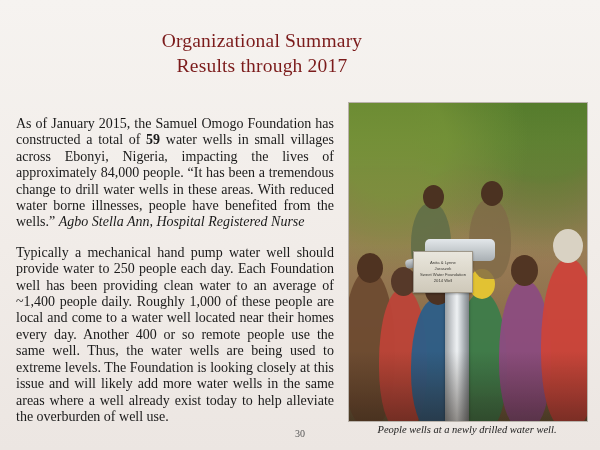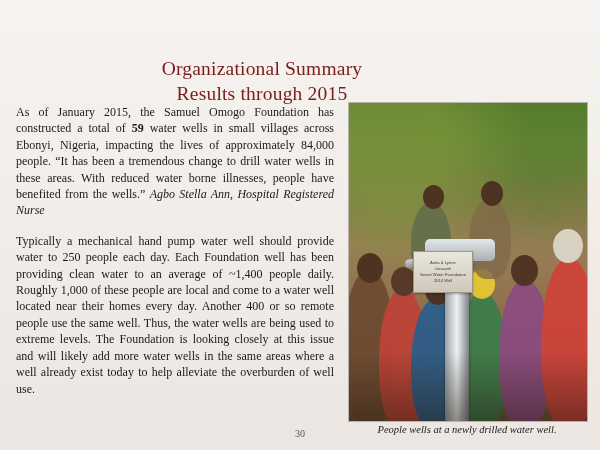--- a/index.html
+++ b/index.html
@@ -20,34 +20,33 @@
     background: linear-gradient(180deg, #f6f3f0 0%, #f1ece8 55%, #ece6e2 100%);
   }
   .title-block {
     position: absolute;
     top: 28px;
     left: 0;
     width: 524px;
     text-align: center;
     color: #7b1b1b;
     font-family: "Liberation Serif", serif;
-    margin-top: 28px;
   }
   .title-line {
     font-size: 19.5px;
     line-height: 25px;
     letter-spacing: 0.2px;
   }
   .body-col {
     position: absolute;
     left: 16px;
-    top: 104px;
+    top: 116px;
     width: 318px;
     color: #1a1a1a;
-    font-size: 12px;
+    font-size: 14px;
     line-height: 16.4px;
     text-align: justify;
   }
   .para {
     margin: 0 0 14px 0;
     text-align: justify;
   }
   .para:last-child { margin-bottom: 4px; }
   .bold { font-weight: bold; }
   .italic { font-style: italic; }
@@ -155,21 +154,21 @@
     color: #555;
   }
 </style>
 </head>
 <body>
 
 <div class="slide">
 
   <div class="title-block">
     <div class="title-line">Organizational Summary</div>
-    <div class="title-line">Results through 2015</div>
+    <div class="title-line">Results through 2017</div>
   </div>
 
   <div class="body-col">
     <p class="para"><span>As of January 2015, the Samuel Omogo Foundation has constructed a total of </span><span class="bold">59</span><span> water wells in small villages across Ebonyi, Nigeria, impacting the lives of approximately 84,000 people.  “It has been a tremendous change to drill water wells in these areas. With reduced water borne illnesses, people have benefited from the wells.” </span><span class="italic">Agbo Stella Ann, Hospital Registered Nurse</span></p>
     <p class="para">Typically a mechanical hand pump water well should provide water to 250 people each day.   Each Foundation well has been providing  clean water to an average of ~1,400 people daily.  Roughly 1,000 of these people are local and come to a water well located near their homes every day. Another 400 or so remote people use the same well.    Thus, the water wells are being used to extreme levels.   The Foundation is looking closely at this issue and will likely add more water wells in the same areas where a well already exist today to help alleviate the overburden of well use.</p>
   </div>
 
   <div class="photo-wrap">
     <div class="photo">
       <div class="ph-person" style="left:-6px; top:168px; width:52px; height:154px; background:#6d4b33;"></div>

